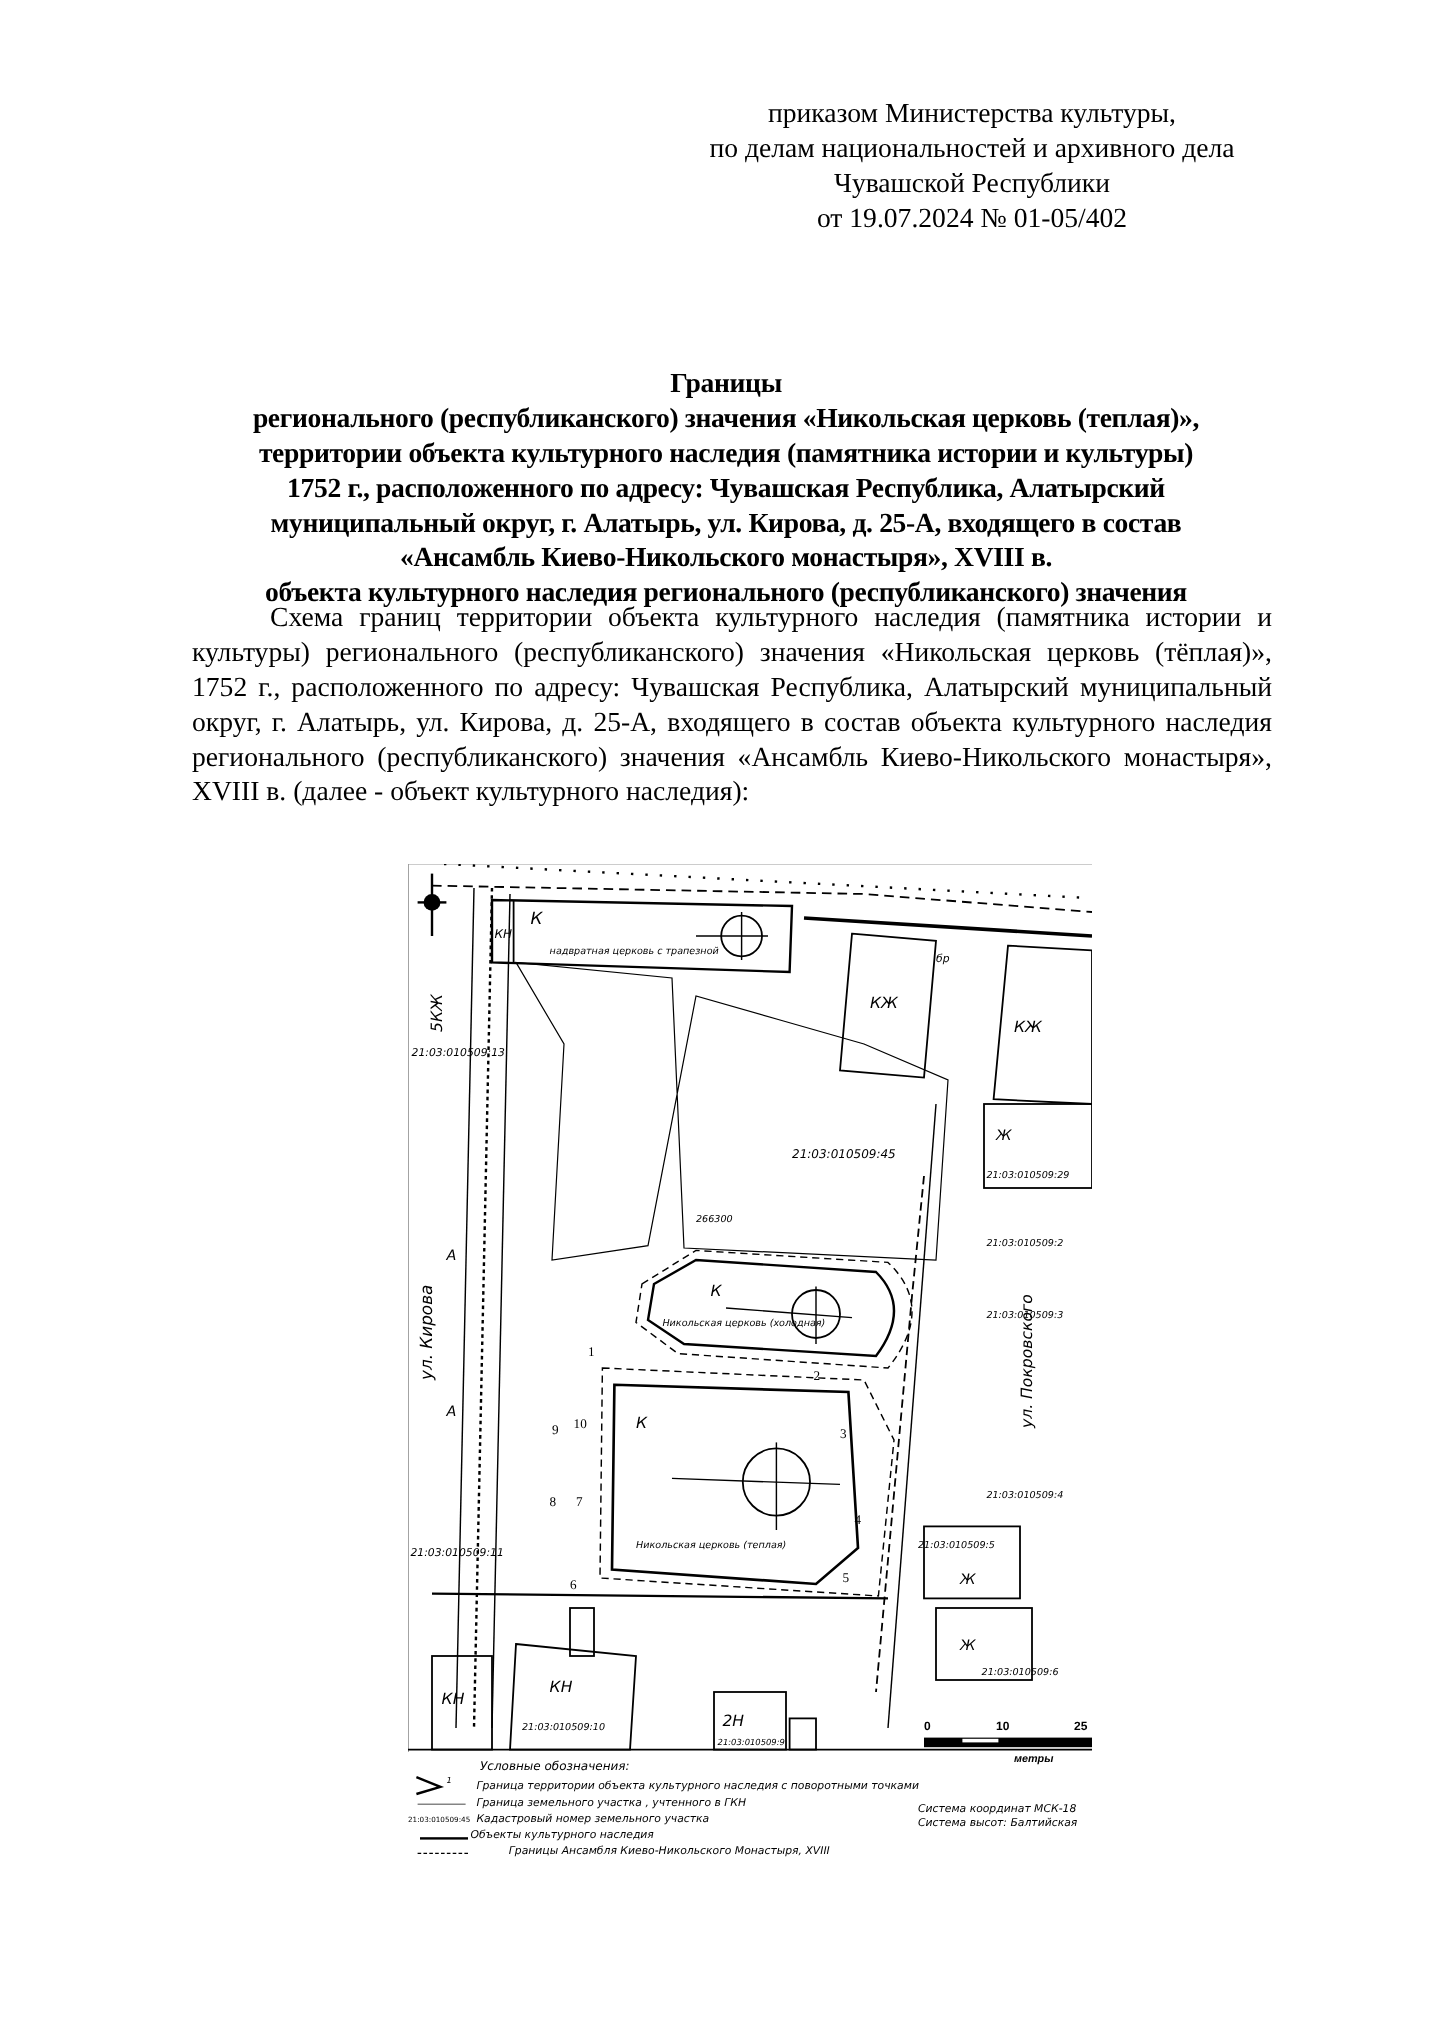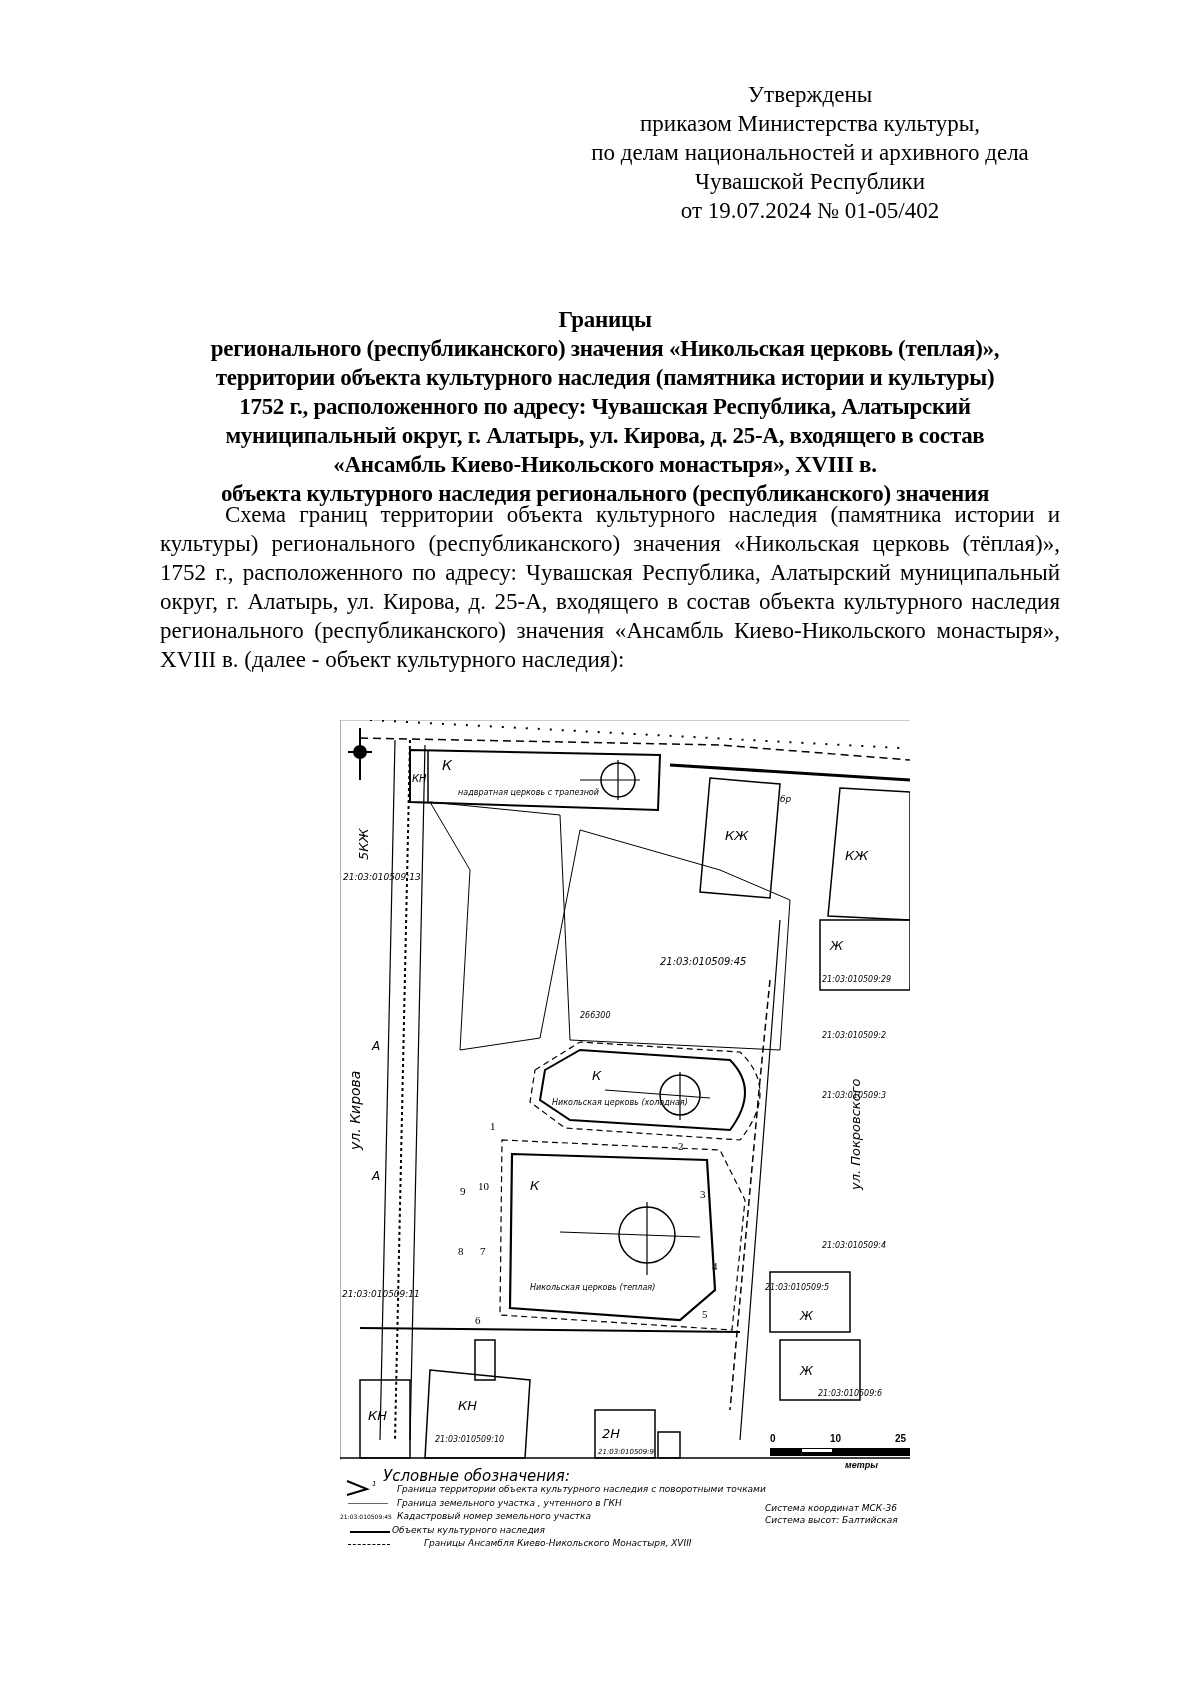--- a/index.html
+++ b/index.html
@@ -15,21 +15,20 @@
              line-height: 29px; text-align: justify; }
     .intro p { margin: 0; text-indent: 65px; text-align-last: left; }
     .map-wrap { position: absolute; left: 340px; top: 720px; width: 570px; height: 880px; }
     .map-wrap svg { display: block; }
     .map-text { font-family: "DejaVu Sans", sans-serif; font-style: italic; }
   </style>
 </head>
 <body>
 
 <div class="approval">
-  <div>Утверждены</div>
   <div>приказом Министерства культуры,</div>
   <div>по делам национальностей и архивного дела</div>
   <div>Чувашской Республики</div>
   <div>от 19.07.2024 № 01-05/402</div>
 </div>
 
 <div class="title-block">
   <div>Границы</div>
   <div>регионального (республиканского) значения «Никольская церковь (теплая)»,</div>
   <div>территории объекта культурного наследия (памятника истории и культуры)</div>
@@ -157,36 +156,36 @@
       <rect x="462" y="729" width="30" height="3" fill="#fff"></rect>
       <text x="430" y="722" font-size="10" font-family="Liberation Sans, sans-serif" font-weight="bold">0</text>
       <text x="490" y="722" font-size="10" font-family="Liberation Sans, sans-serif" font-weight="bold">10</text>
       <text x="555" y="722" font-size="10" font-family="Liberation Sans, sans-serif" font-weight="bold">25</text>
     </g>
   </svg>
 
   <div style="position:absolute; left:505px; top:740px; font-family:'Liberation Sans', sans-serif; font-size:9px; font-weight:bold;font-style:italic;">метры</div>
 
   <div style="position:absolute; left:0; top:745px; width:570px; height:120px; font-family:'DejaVu Sans', sans-serif; font-style:italic; font-size:9px;">
-    <div style="position:absolute; left:43px; top:2px; font-size:15px;font-style:italic;">Условные обозначения:</div>
+    <div style="position:absolute; left:60px; top:2px; font-size:10px;font-style:italic;">Условные обозначения:</div>
 
     <svg style="position:absolute; left:5px; top:12px;" width="40" height="20">
       <polyline points="2,4 22,12 2,18" fill="none" stroke="#000" stroke-width="2"></polyline>
     </svg>
     <span style="position:absolute; left:32px; top:15px; font-size:7px;">1</span>
     <div style="position:absolute; left:57px; top:19px;">Граница территории объекта культурного наследия с поворотными точками</div>
 
     <div style="position:absolute; left:8px; top:38px; width:40px; border-top:1px solid #666;"></div>
     <div style="position:absolute; left:57px; top:33px;">Граница земельного участка , учтенного в ГКН</div>
 
     <span style="position:absolute; left:0; top:48px; font-size:6px; font-style:normal;">21:03:010509:45</span>
     <div style="position:absolute; left:57px; top:46px;">Кадастровый номер земельного участка</div>
 
     <div style="position:absolute; left:10px; top:66px; width:40px; border-top:2px solid #000;"></div>
     <div style="position:absolute; left:52px; top:60px;">Объекты культурного наследия</div>
 
     <div style="position:absolute; left:8px; top:79px; width:42px; border-top:1.5px dashed #000;"></div>
     <div style="position:absolute; left:52px; top:73px;margin-left:32px;">Границы Ансамбля Киево-Никольского Монастыря, XVIII</div>
 
-    <div style="position:absolute; left:425px; top:38px;">Система координат  МСК-36</div>
+    <div style="position:absolute; left:425px; top:38px;">Система координат  МСК-18</div>
     <div style="position:absolute; left:425px; top:50px;">Система высот: Балтийская</div>
   </div>
 </div>
 
 </body></html>

